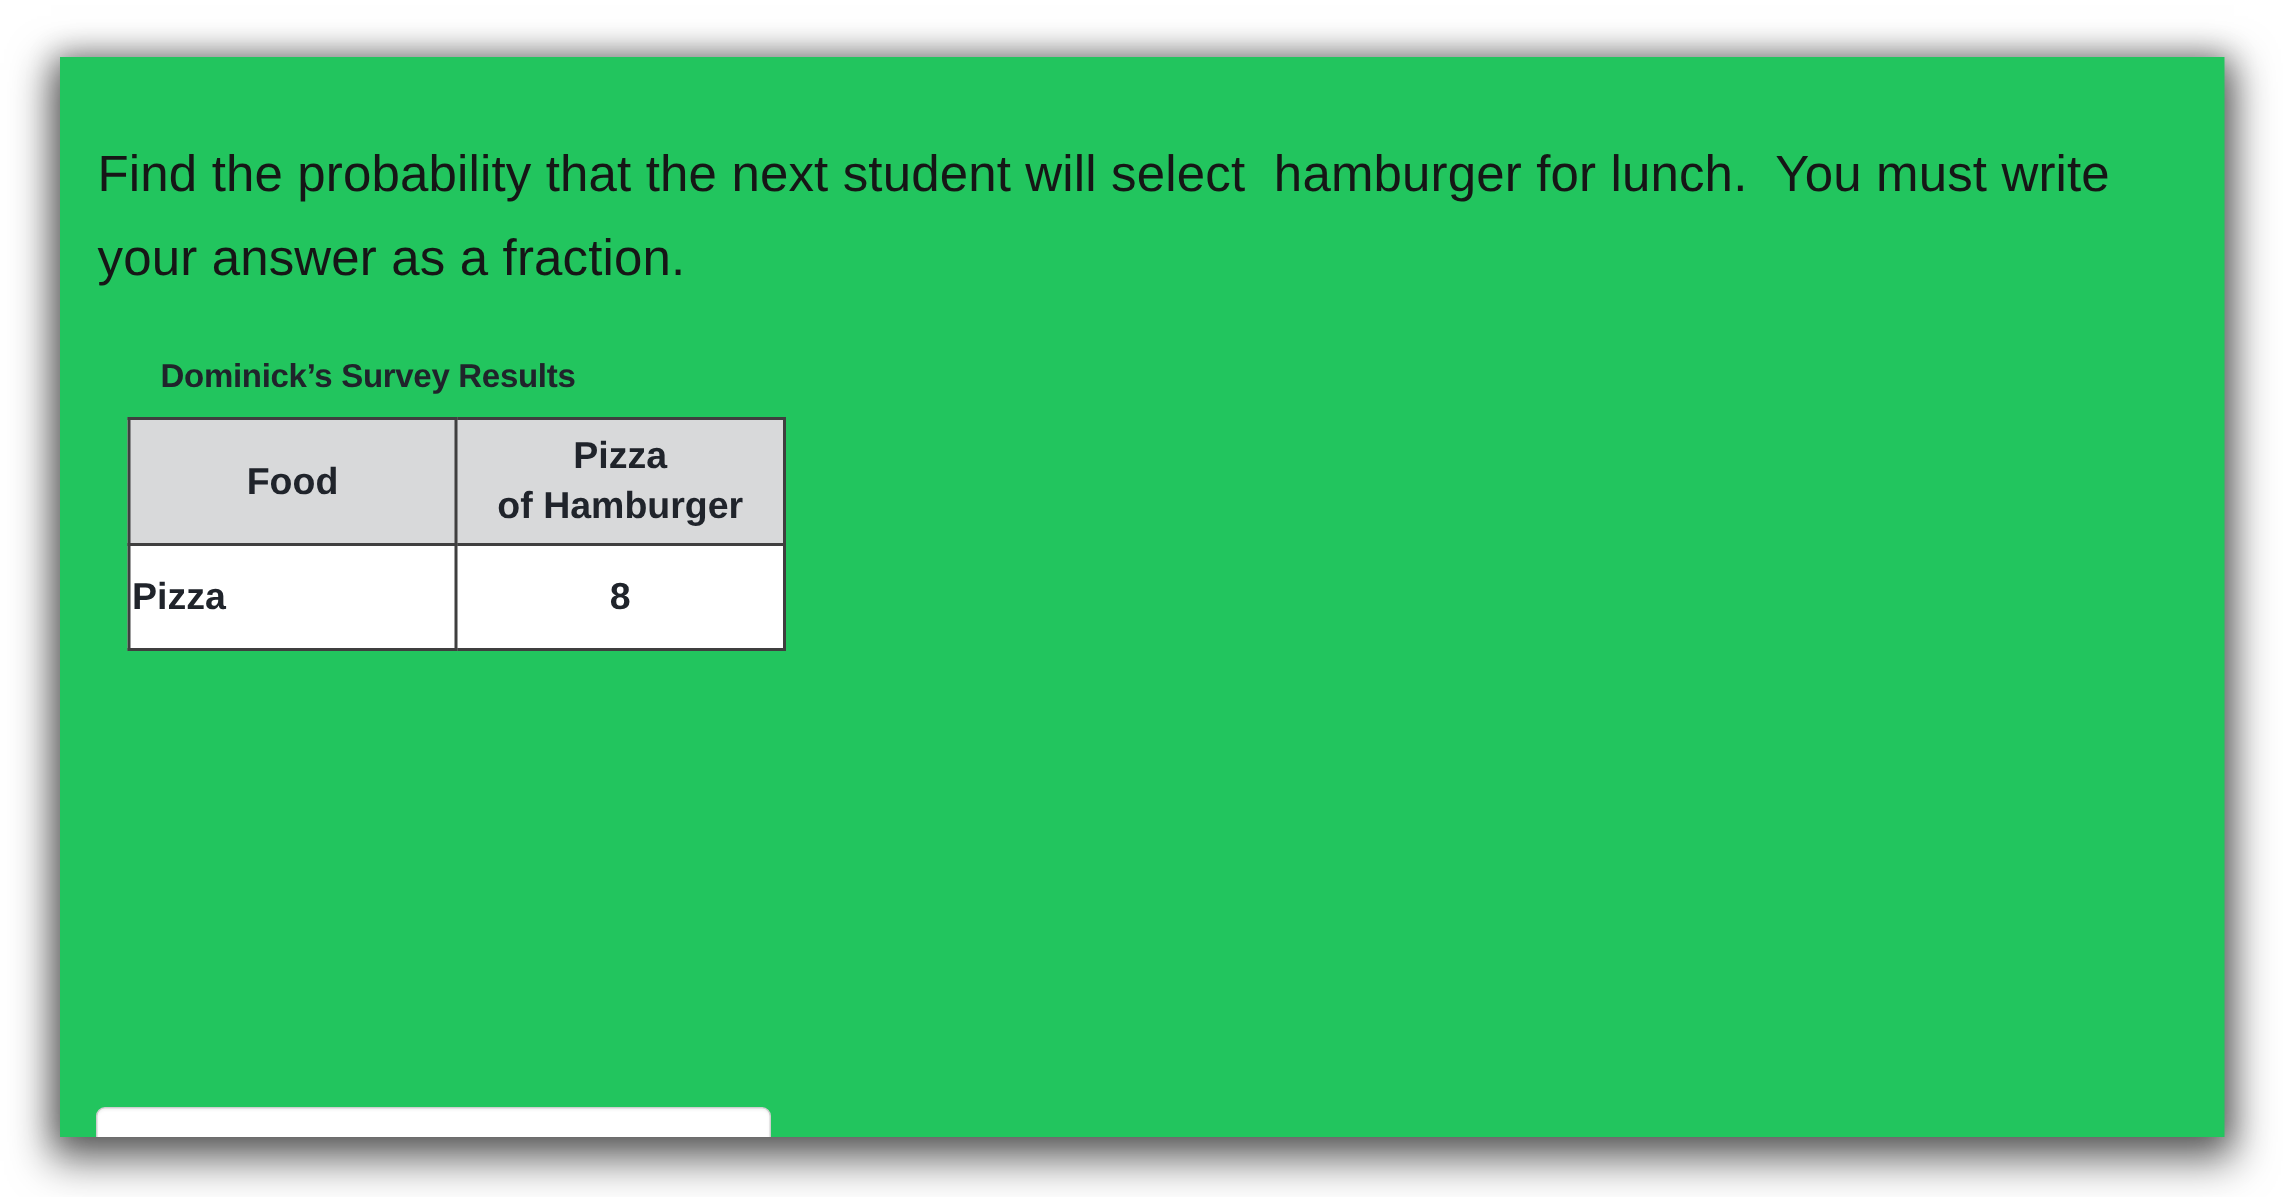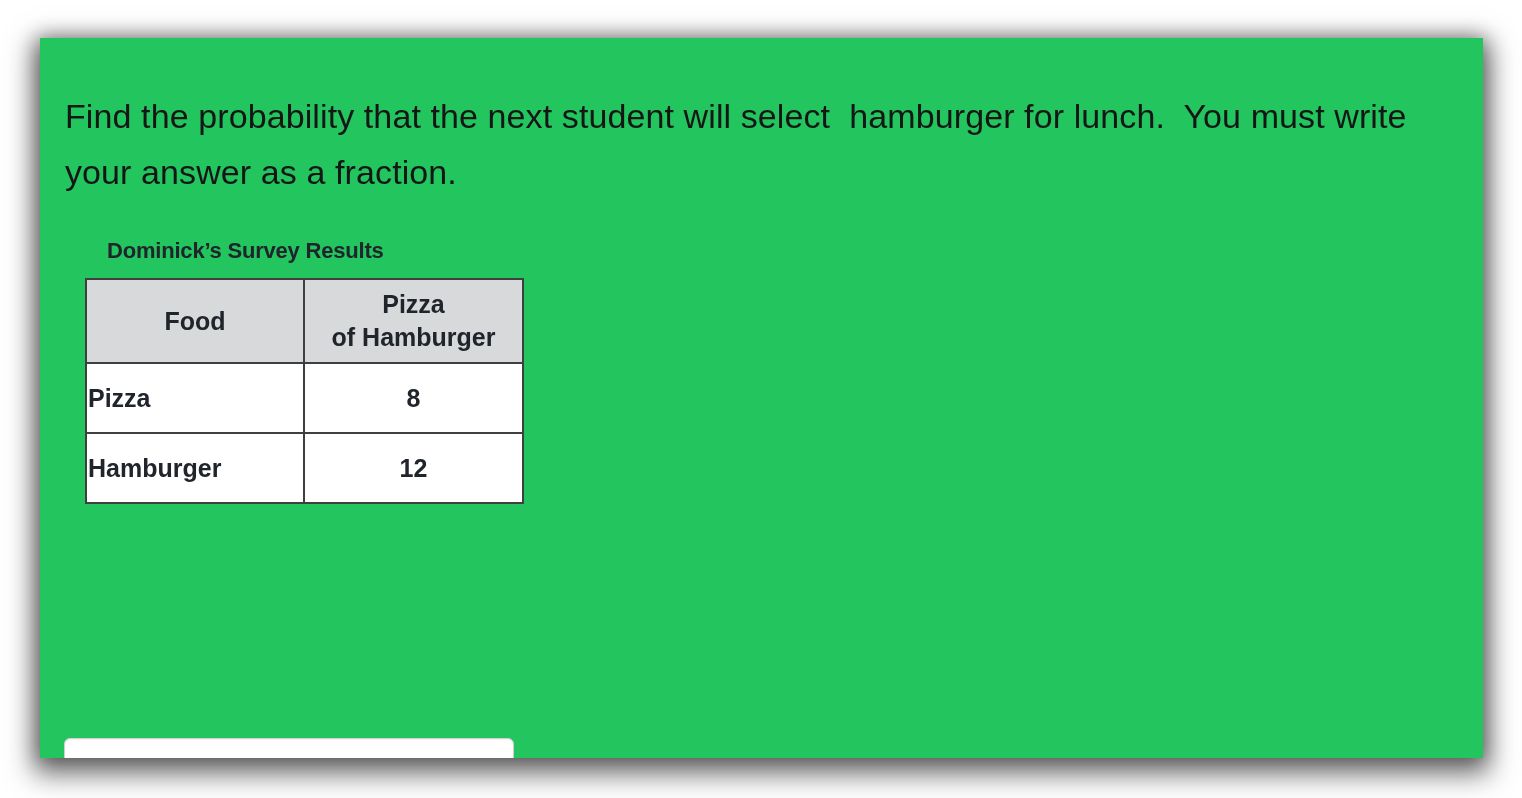--- a/index.html
+++ b/index.html
@@ -143,23 +143,19 @@
             <span>Pizza</span><br>
             <span>of Hamburger</span>
           </th>
         </tr>
       </thead>
       <tbody>
         <tr>
           <td class="cell-food">Pizza</td>
           <td class="cell-number">8</td>
         </tr>
-        <tr>
-          <td class="cell-food">Hamburger</td>
-          <td class="cell-number">12</td>
-        </tr>
       </tbody>
     </table>
   </div>
 
   <input id="answer-input" type="text" placeholder="" style="">
 
 </div>
 
 </body></html>

